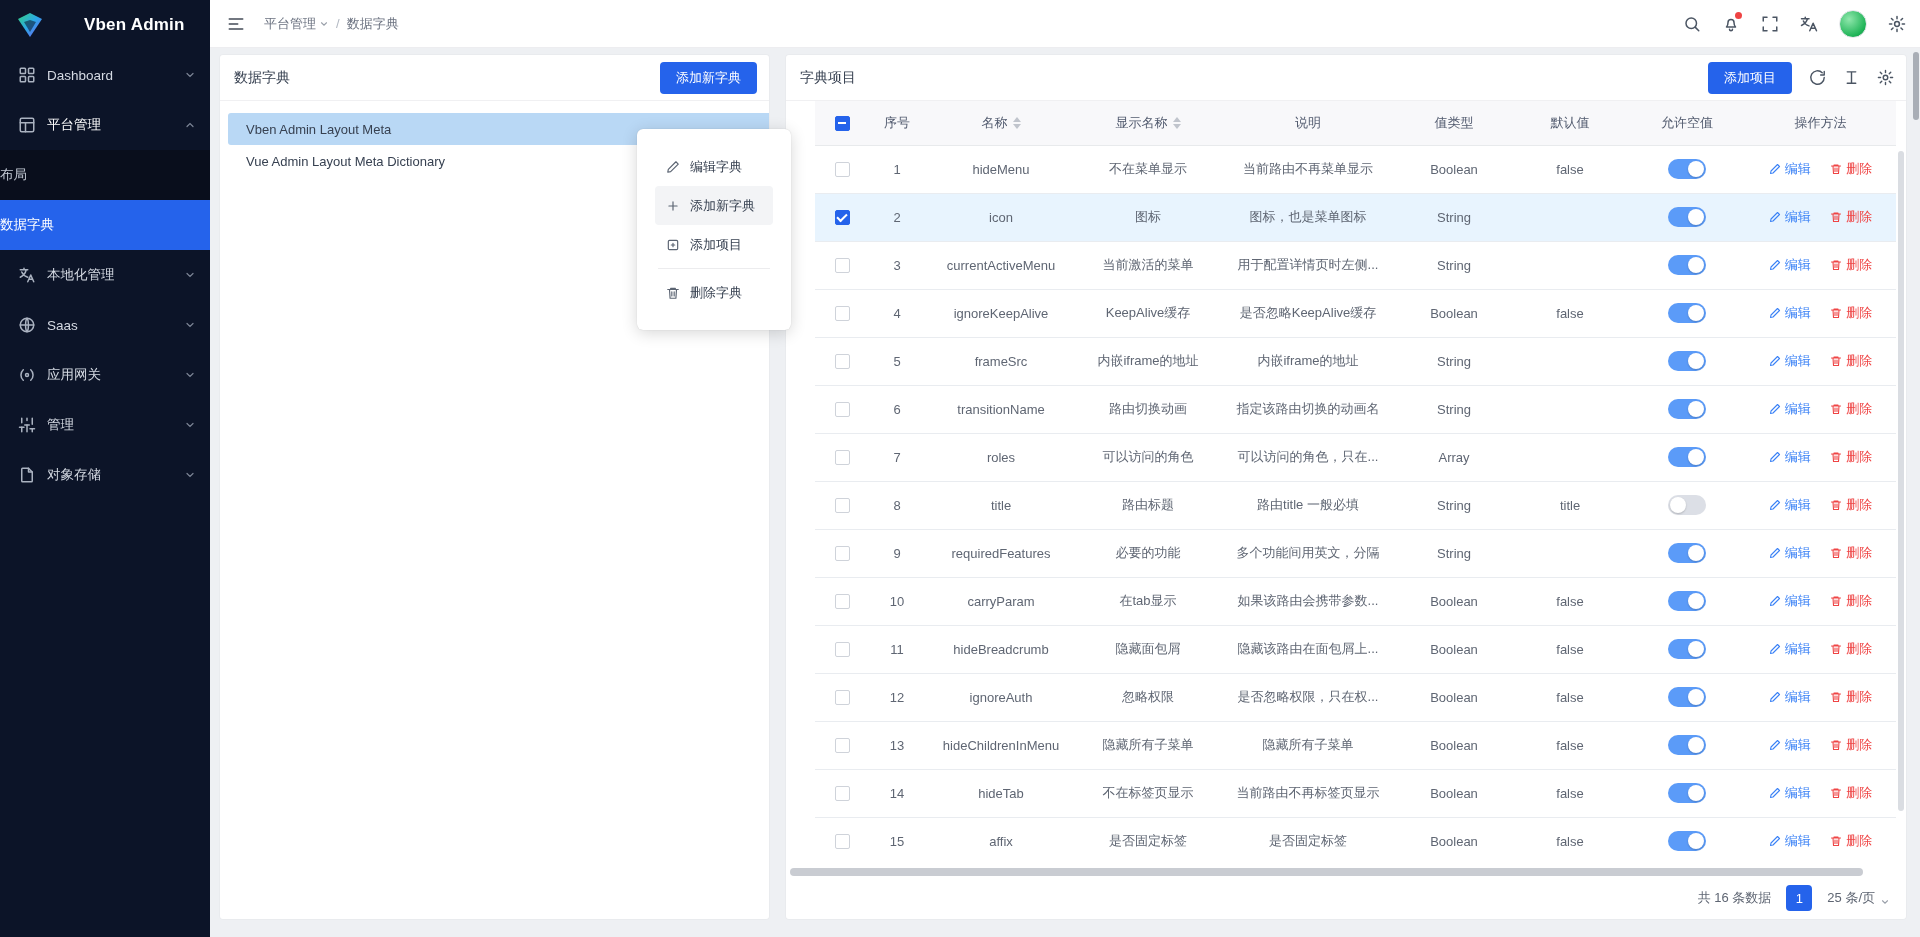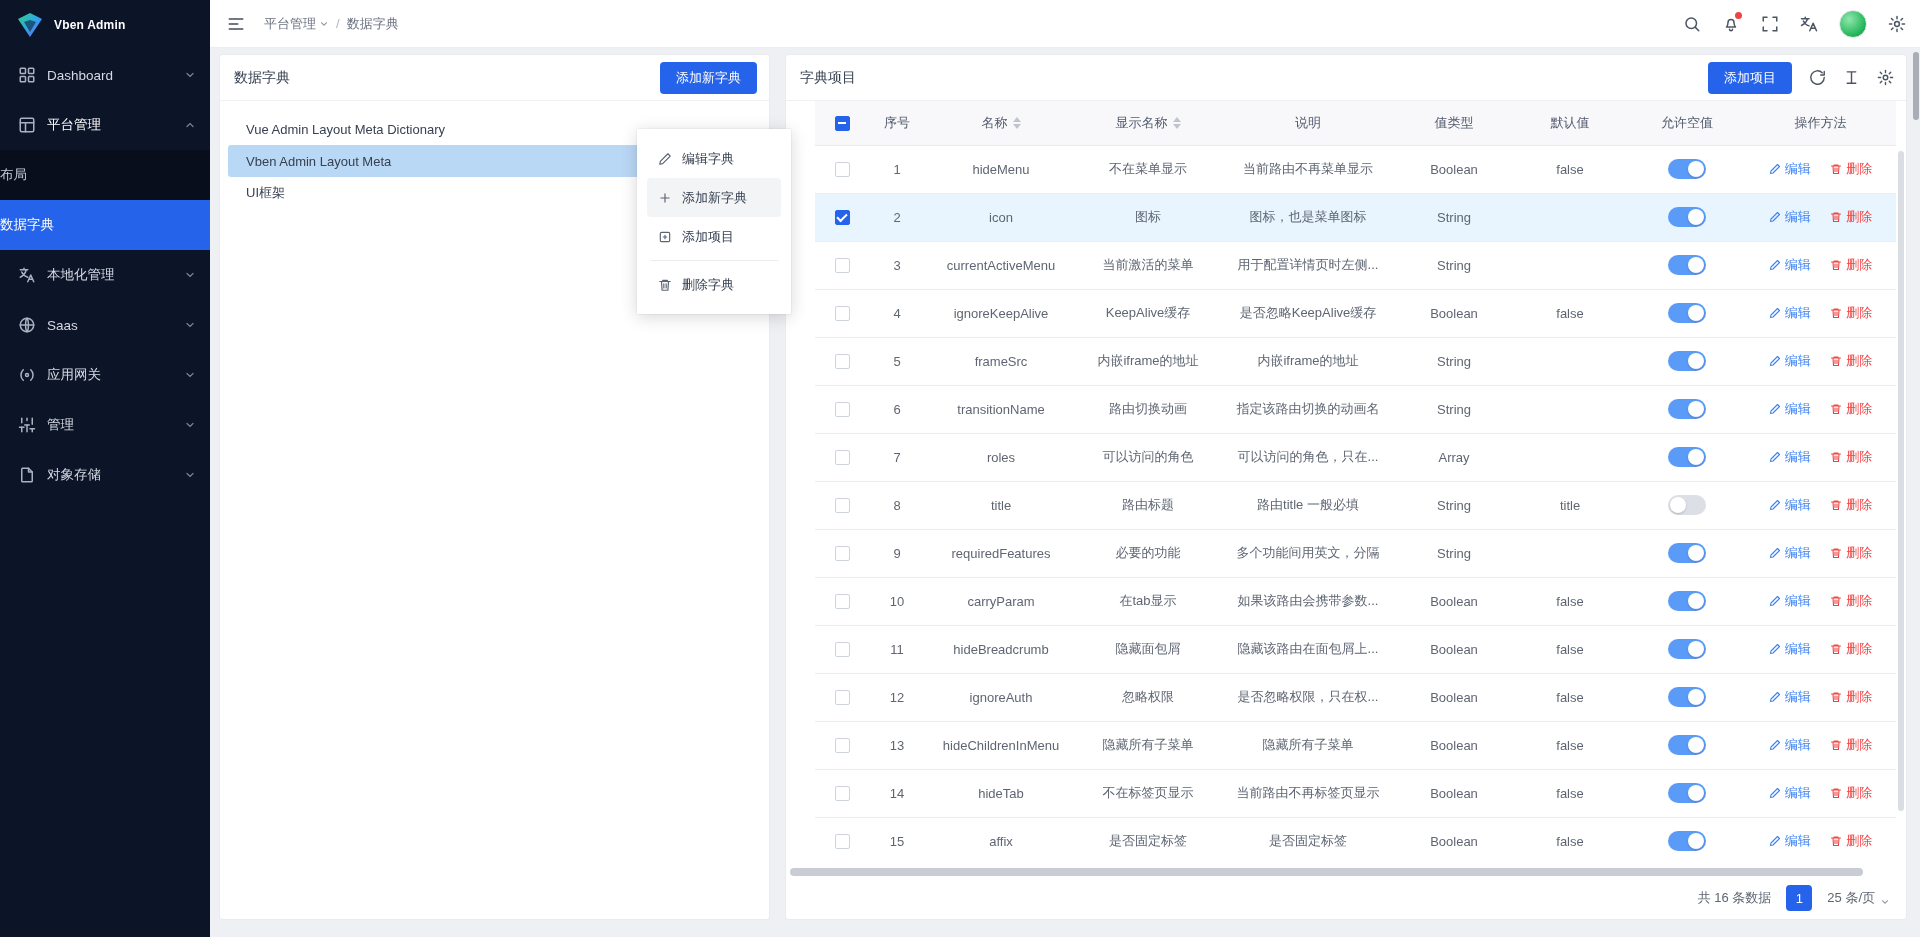--- a/index.html
+++ b/index.html
@@ -8,21 +8,21 @@
   :root{
     --primary:#2563eb; --sidebar-bg:#0c1428; --submenu-bg:#090e1c;
     --toggle-on:#5b9bf8; --edit:#3b82f6; --del:#ef4444;
     --row-sel:#e8f4fe; --dict-sel:#b9d8f5;
   }
   .screen{ position:relative; width:1920px; height:937px; background:#eef0f3; overflow:hidden; }
 
   
   .sidebar{ position:absolute; left:0; top:0; width:210px; height:100%; background:var(--sidebar-bg); z-index:20; }
   .logo-row{ height:50px; display:flex; align-items:center; gap:10px; padding-left:16px; cursor:pointer; }
-  .logo-text{ color:#fff; font-size:12px; font-weight:bold; letter-spacing:.2px; }
+  .logo-text{ color:#fff; font-size:17px; font-weight:bold; letter-spacing:.2px;margin-left:30px; }
   .nav-item{ height:50px; display:flex; align-items:center; padding:0 14px 0 18px; color:#d5dae3; font-size:13.5px; cursor:pointer; }
   .nav-item .nicon{ width:18px; height:18px; color:#aab2c0; flex:none; display:flex; align-items:center; }
   .nav-item .nlabel{ flex:1; margin-left:11px; white-space:nowrap; overflow:hidden; }
   .nav-item .chev{ color:#7c8596; width:12px; height:12px; display:flex; }
   .nav-item.open .nlabel{ color:#ffffff; }
   .submenu{ background:var(--submenu-bg); }
   .sub-item{ height:50px; display:flex; align-items:center; color:#c3c9d4; font-size:13.5px; cursor:pointer; }
   .sub-item.active{ background:var(--primary); color:#fff; }
 
   
@@ -43,21 +43,21 @@
   .card-title{ font-size:14px; font-weight:500; color:#374151; }
   .btn-primary{ background:var(--primary); color:#fff; border:none; height:32px; padding:0 16px; border-radius:4px; font-size:13px; cursor:pointer; font-family:inherit; white-space:nowrap; }
 
   
   .dict-card{ width:549px; flex:none; }
   .dict-list{ padding:12px 0 0 8px; }
   .dict-item{ height:32px; display:flex; align-items:center; padding:0 10px 0 18px; font-size:13px; color:#374151; border-radius:3px 0 0 3px; cursor:pointer; white-space:nowrap; }
   .dict-item.selected{ background:var(--dict-sel); }
 
   
-  .ctx-menu{ position:absolute; left:637px; top:129px; width:154px; background:#fff; border-radius:0; box-shadow:0 3px 16px rgba(0,0,0,.16), 0 0 1px rgba(0,0,0,.2); padding:10px; z-index:60; }
+  .ctx-menu{ position:absolute; left:637px; top:129px; width:154px; background:#fff; border-radius:6px; box-shadow:0 3px 16px rgba(0,0,0,.16), 0 0 1px rgba(0,0,0,.2); padding:18px; z-index:60; }
   .ctx-item{ height:39px; display:flex; align-items:center; gap:10px; padding:0 11px; font-size:13px; color:#374151; border-radius:4px; cursor:pointer; }
   .ctx-item.hovered{ background:#f3f4f6; }
   .ctx-item .cicon{ width:14px; height:14px; color:#5b6472; display:flex; flex:none; }
   .ctx-divider{ height:1px; background:#ececee; margin:4px 3px; }
 
   
   .items-card{ flex:1; min-width:0; }
   .panel-tools{ margin-left:auto; display:flex; align-items:center; gap:17px; }
   .ticon{ width:17px; height:17px; color:#4b5563; cursor:pointer; display:flex; }
 
@@ -292,23 +292,22 @@
   </header>
 
   <main class="content">
 
     <section class="card dict-card">
       <div class="card-hd" style="justify-content:space-between;">
         <span class="card-title">数据字典</span>
         <button class="btn-primary">添加新字典</button>
       </div>
       <div class="dict-list">
+        <div class="dict-item selected">Vben Admin Layout Meta</div>
         <div class="dict-item">Vue Admin Layout Meta Dictionary</div>
-        <div class="dict-item selected">Vben Admin Layout Meta</div>
-        <div class="dict-item">UI框架</div>
       </div>
     </section>
 
     <section class="card items-card">
       <div class="card-hd">
         <span class="card-title">字典项目</span>
         <div class="panel-tools">
           <button class="btn-primary">添加项目</button>
           <span class="ticon">
             <svg viewBox="0 0 24 24" width="17" height="17" fill="none" stroke="currentColor" stroke-width="2" stroke-linecap="round" stroke-linejoin="round">

